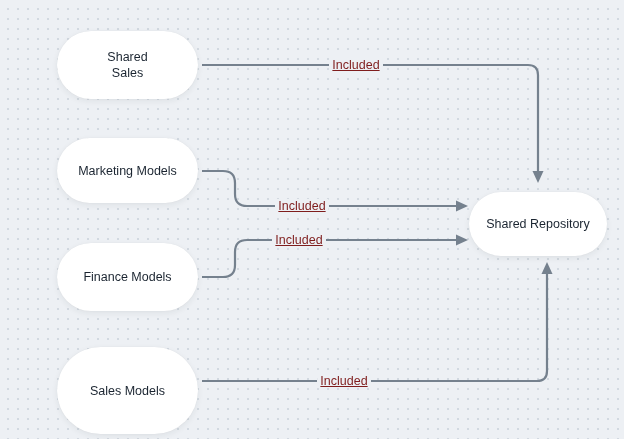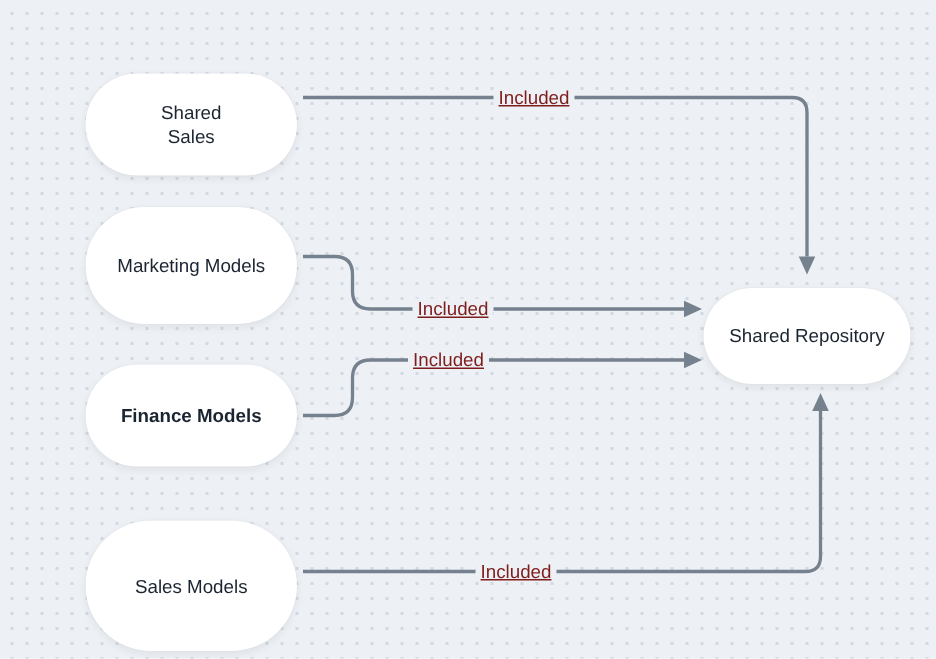--- a/index.html
+++ b/index.html
@@ -19,23 +19,23 @@
   .node{
     position:absolute;
     background:#ffffff;
     border-radius:999px;
     display:flex;align-items:center;justify-content:center;
     text-align:center;
     color:#1b2531;
     font-size:12.5px;font-weight:500;line-height:16px;
     box-shadow:0 2px 6px rgba(27,37,49,0.07), 0 0 1px rgba(27,37,49,0.08);
   }
-  #node-shared-models{left:57px;top:31px;width:141px;height:68px;margin-top:18px;}
-  #node-marketing{left:57px;top:138px;width:141px;height:78px;}
-  #node-finance{left:57px;top:243px;width:141px;height:68px;font-weight:bold;}
+  #node-shared-models{left:57px;top:31px;width:141px;height:68px;}
+  #node-marketing{left:57px;top:138px;width:141px;height:65px;}
+  #node-finance{left:57px;top:243px;width:141px;height:68px;}
   #node-sales{left:57px;top:347px;width:141px;height:87px;}
   #node-repository{left:469px;top:192px;width:138px;height:64px;}
   .edge-label{
     position:absolute;
     transform:translate(-50%,-50%);
     color:#7f1d1d;
     font-size:12.5px;font-weight:500;
     background:#edf0f4;
     padding:0 3px;
     white-space:nowrap;

